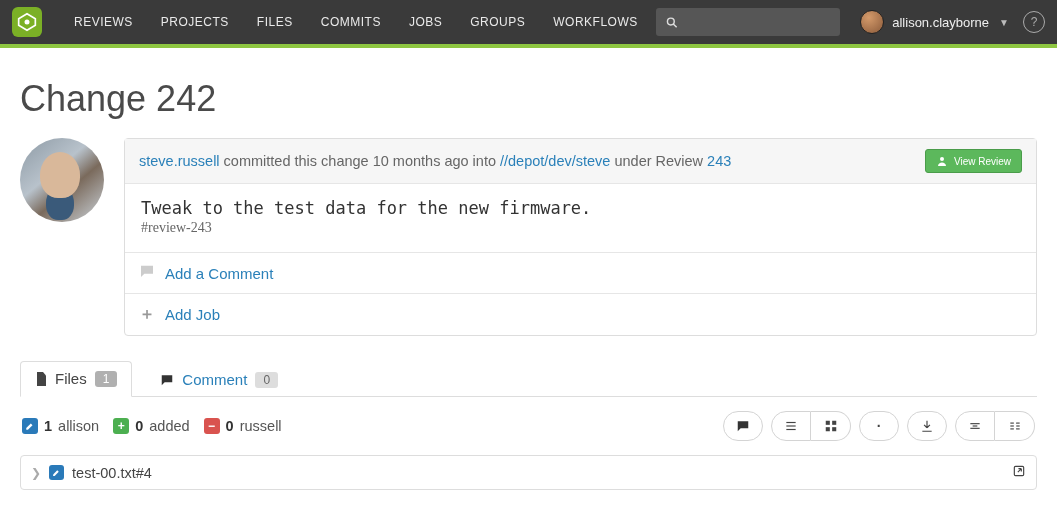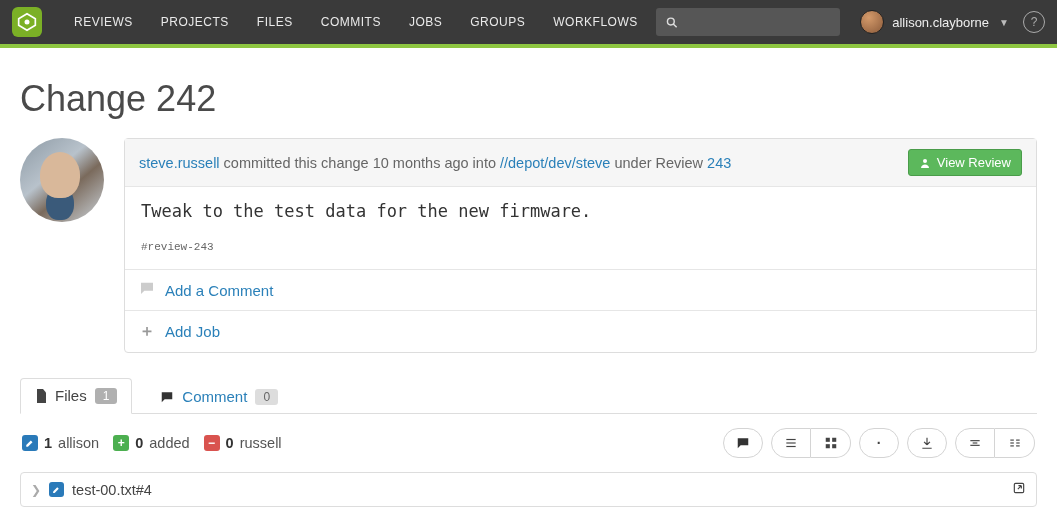--- a/index.html
+++ b/index.html
@@ -18,25 +18,25 @@
   .help-icon { margin-left: 14px; width:22px; height:22px; border:1.5px solid #aaa; border-radius:50%; display:flex; align-items:center; justify-content:center; color:#aaa; font-size:12px; cursor:pointer;}
   .greenbar { height:4px; background:#8ec641; }
   .container { padding: 12px 20px 24px 20px; }
   h1.title { font-size: 36px; font-weight: 300; color:#4a4a4a; margin: 18px 0 18px 0; }
   .change-body { display:flex; align-items:flex-start; gap: 20px; }
   .avatar-lg { width: 84px; height:84px; border-radius:50%; background: linear-gradient(140deg,#8d9aa5 0%, #b8c2cb 40%, #7a6a5c 60%, #cdd5dc 100%); flex-shrink:0; position:relative; overflow:hidden;}
   .avatar-lg::after{ content:''; position:absolute; left:20px; top:14px; width:40px; height:46px; background: #d9b89a; border-radius: 50% 50% 45% 45%; box-shadow: 0 28px 0 -6px #3a5a7a; }
   .panel { flex:1; border:1px solid #ddd; border-radius: 4px; background:#fff; display:flex; flex-direction:column;}
   .panel-header { background:#f6f6f6; border-bottom:1px solid #e6e6e6; padding: 10px 14px; display:flex; align-items:center; gap:4px; font-size: 14.5px; color:#666;}
   .link-blue { color:#2a80b9; cursor:pointer; }
-  .btn-green { margin-left:auto; background:#5cb85c; color:#fff; border:1px solid #4a9c4a; border-radius:3px; padding: 5px 10px; font-size:13px; display:flex; align-items:center; gap:6px; cursor:pointer;}
+  .btn-green { margin-left:auto; background:#5cb85c; color:#fff; border:1px solid #4a9c4a; border-radius:3px; padding: 5px 10px; font-size:10px; display:flex; align-items:center; gap:6px; cursor:pointer;}
   .btn-green svg { width:12px; height:12px; fill:#fff;}
   .panel-desc { padding: 14px 16px 16px 16px; border-bottom:1px solid #e6e6e6;}
   .desc-main { font-family: ui-monospace, Menlo, Consolas, monospace; font-size: 17px; color:#333; }
-  .desc-tag { font-family: Liberation Mono, monospace; font-size: 11px; color:#666; margin-top: 20px;}
+  .desc-tag { font-family: Liberation Serif, serif; font-size: 14px; color:#666; margin-top: 2px;}
   .panel-row { padding: 10px 14px; display:flex; align-items:center; gap:10px; color:#2a80b9; font-size:15px; border-bottom:1px solid #e6e6e6; cursor:pointer;}
   .panel-row:last-child{ border-bottom:none;}
   .muted-icon { color:#bbb; font-size:16px; }
   .tabs-row { margin-top: 24px; border-bottom:1px solid #ddd; display:flex; align-items:flex-end; gap: 14px;}
   .tab { display:flex; align-items:center; gap:8px; padding: 8px 14px 9px; font-size: 15px; color:#555; cursor:pointer; position:relative; top:1px;}
   .tab.active { border:1px solid #ddd; border-bottom:1px solid #fff; border-radius: 4px 4px 0 0; background:#fff; color:#444;}
   .tab .count { background:#b0b0b0; color:#fff; font-size:12px; border-radius:3px; padding: 1px 8px;}
   .tab.inactive { color:#2a80b9; }
   .summary-row { display:flex; align-items:center; padding: 14px 2px; gap: 14px; }
   .stat { display:flex; align-items:center; gap:6px; font-size:14.5px; color:#555;}

